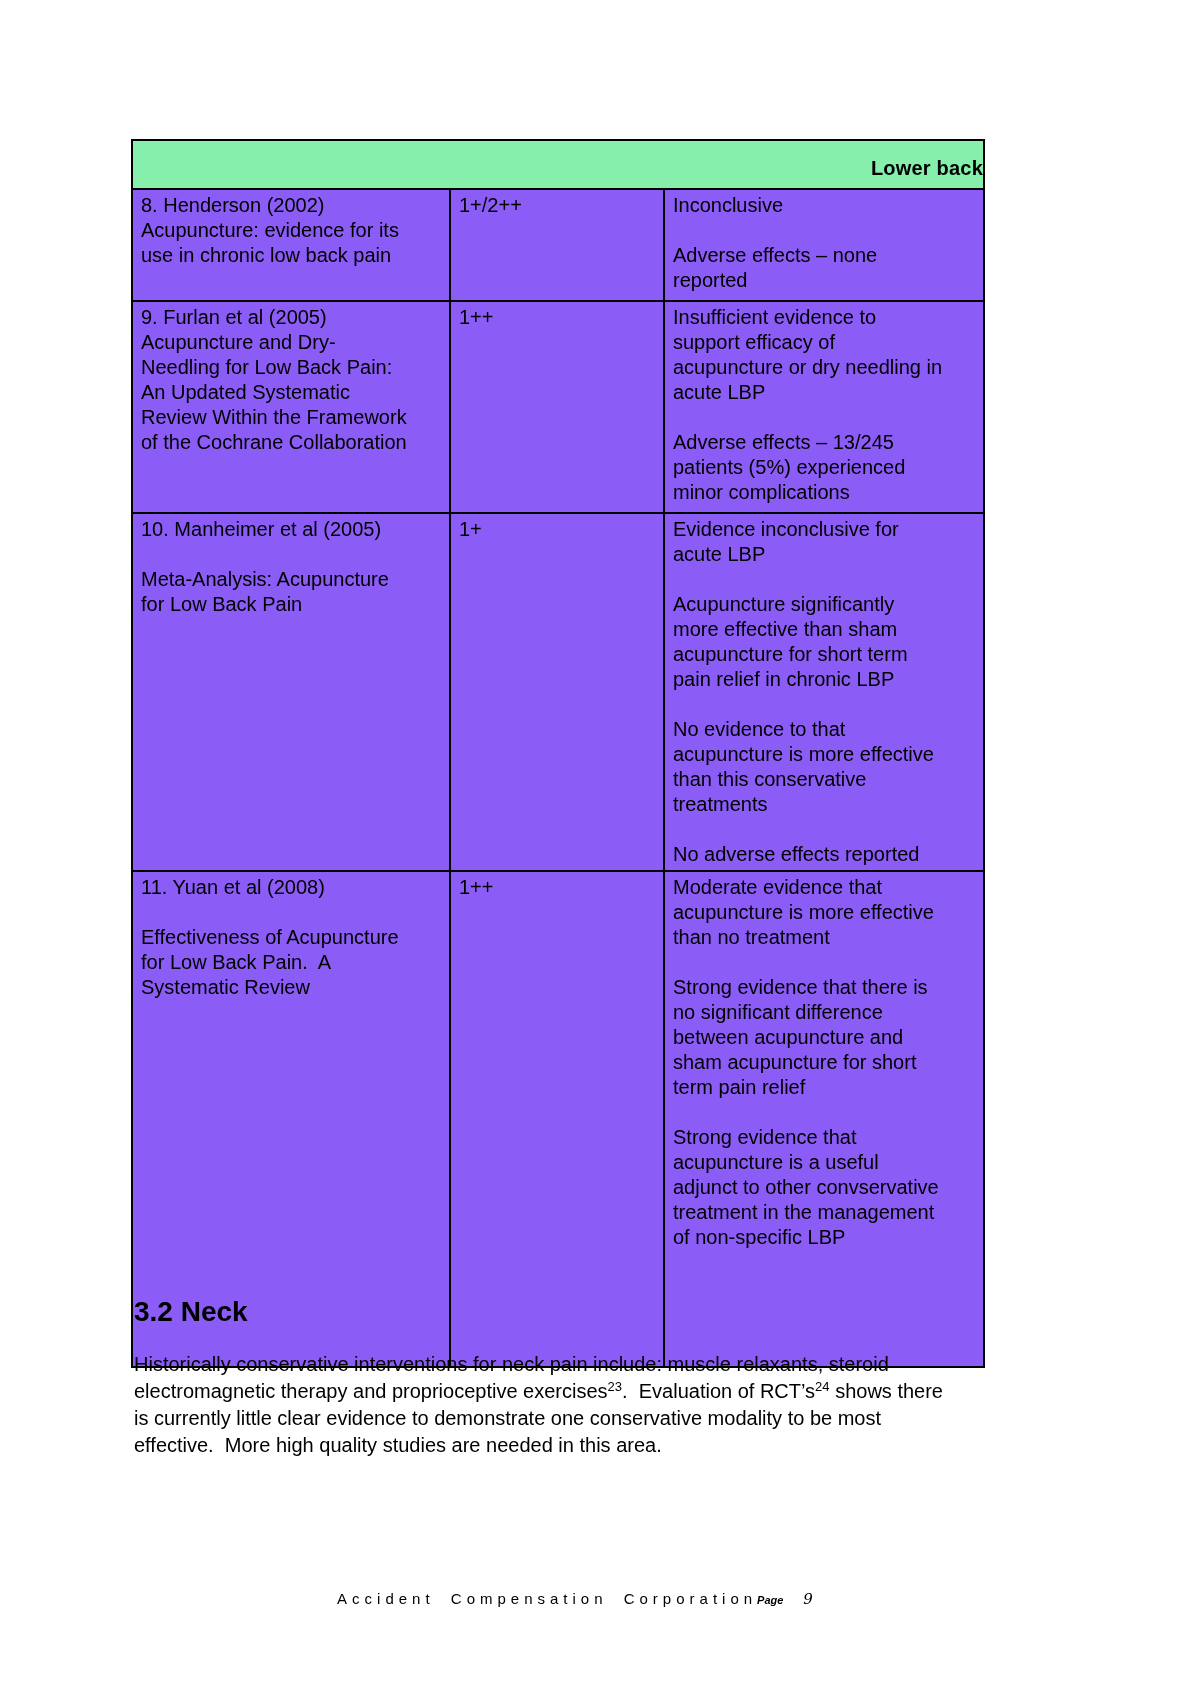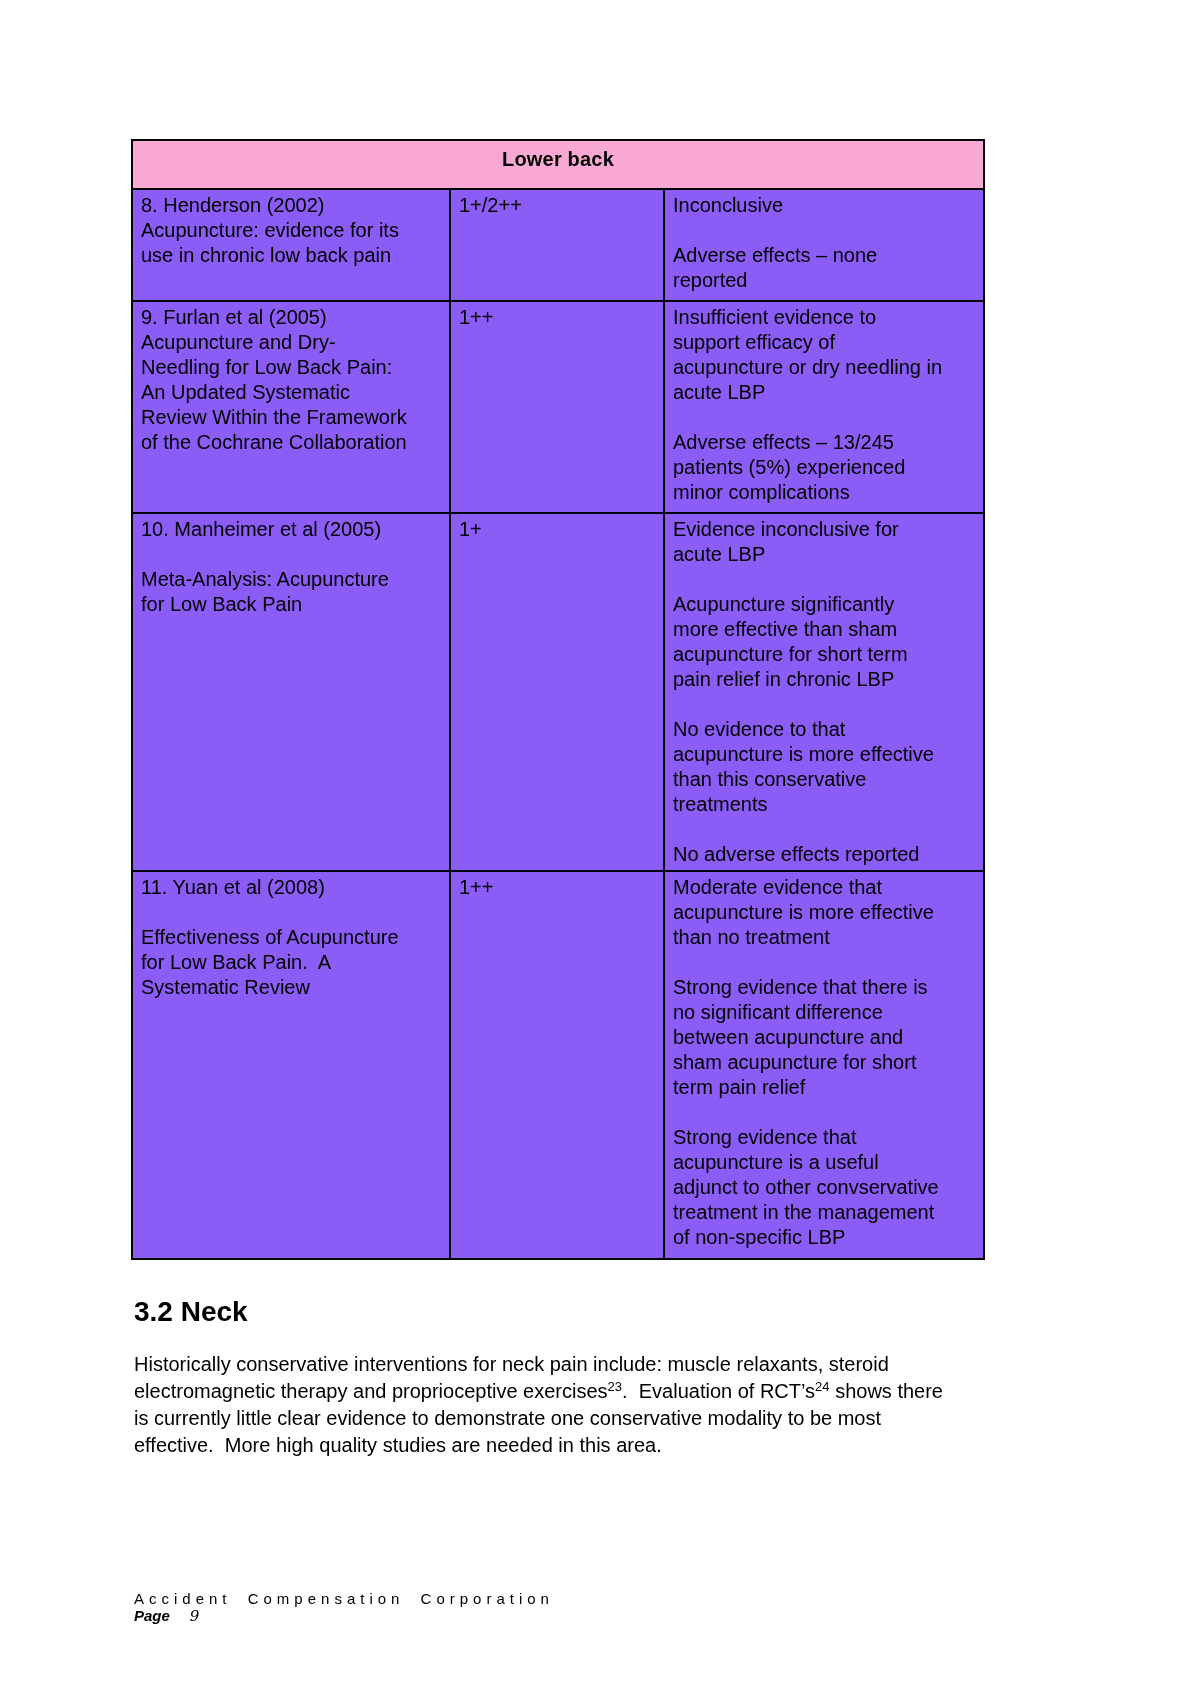--- a/index.html
+++ b/index.html
@@ -22,42 +22,42 @@
     top: 139px;
     width: 852px;
     border-collapse: collapse;
     table-layout: fixed;
   }
   table.evidence-table th,
   table.evidence-table td {
     border: 2px solid #000000;
   }
   th.table-title {
-    background: #f9a8d4;
+    background: #86efac;
     height: 49px;
     font-size: 20px;
     font-weight: bold;
-    text-align: center;
+    text-align: right;
     vertical-align: top;
-    padding-top: 7px;
+    padding-top: 16px;
     letter-spacing: 0.2px;
   }
   td.cell {
     background: #8b5cf6;
     vertical-align: top;
     font-size: 20px;
     line-height: 25px;
     padding: 3px 10px 3px 8px;
     white-space: pre-wrap;
     overflow: hidden;
   }
   tr.r0 td { height: 112px; }
   tr.r1 td { height: 212px; }
   tr.r2 td { height: 350px; }
-  tr.r3 td { height: 388px; }
+  tr.r3 td { height: 496px; }
 
   .neck {
     position: absolute;
     left: 134px;
     top: 1296px;
     width: 940px;
   }
   .neck .heading {
     font-size: 28px;
     font-weight: bold;
@@ -75,30 +75,29 @@
   }
 
   .footer {
     position: absolute;
     left: 134px;
     top: 1590px;
     width: 882px;
     display: flex;
     justify-content: center;
     align-items: baseline;
-    flex-direction: column;
   }
   .footer .org {
     font-size: 15px;
     letter-spacing: 5px;
     word-spacing: 7px;
   }
   .footer .pageinfo { white-space: nowrap; }
   .footer .plabel {
-    font-size: 15px;
+    font-size: 11px;
     font-weight: bold;
     font-style: italic;
   }
   .footer .pnum {
     font-family: "DejaVu Serif", serif;
     font-size: 15px;
     font-style: italic;
     margin-left: 20px;
   }
 </style>

